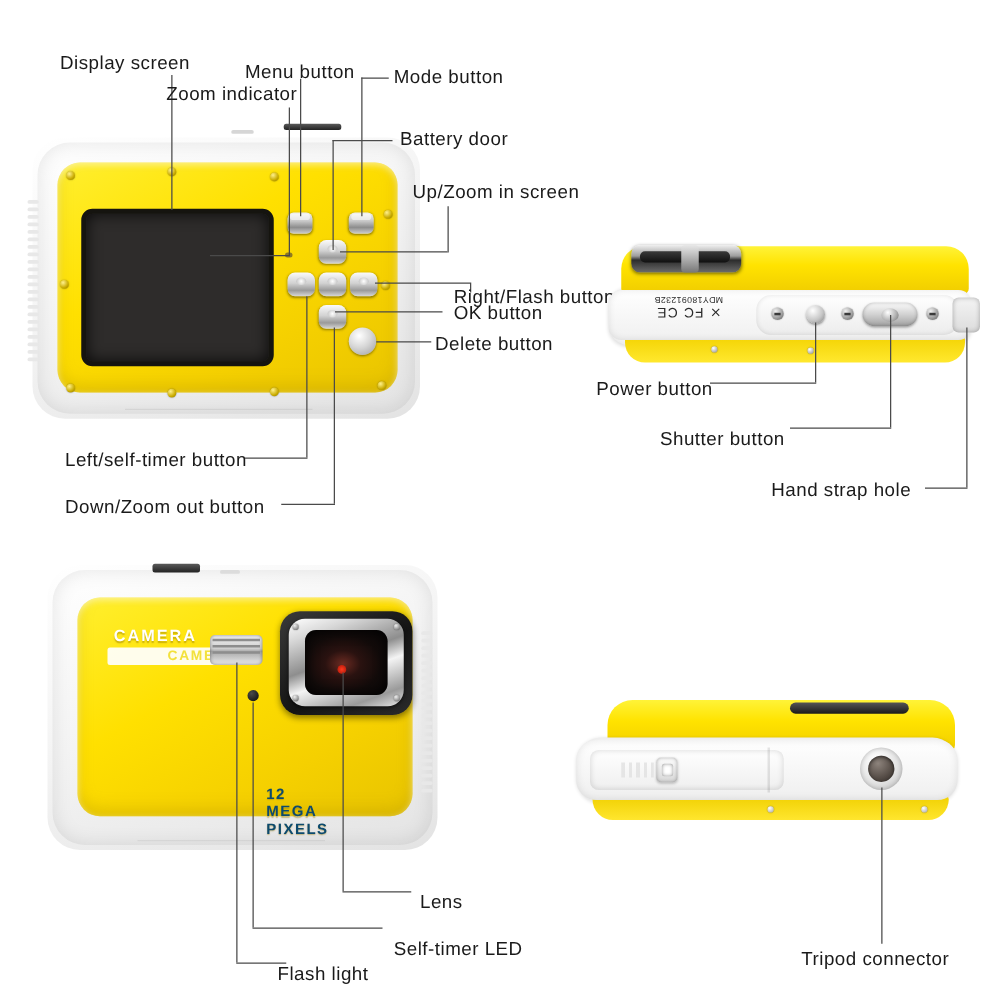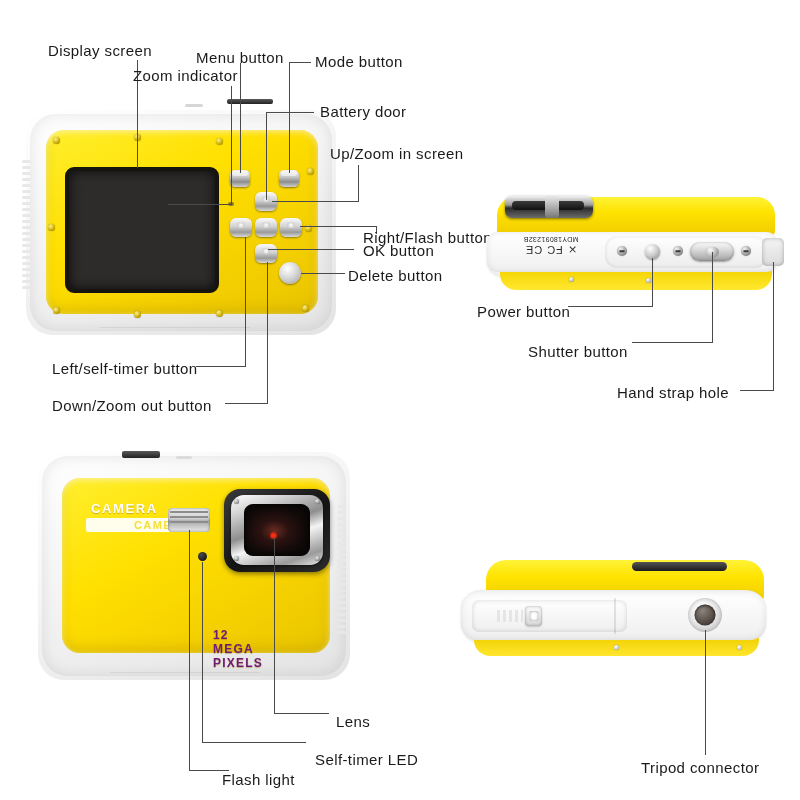--- a/index.html
+++ b/index.html
@@ -141,21 +141,21 @@
     font-size:13px;letter-spacing:1.6px;
     text-shadow:0 1px 1px rgba(150,120,0,.5);
   }
   .logo-c{
     position:absolute;color:#f3e13c;font-weight:bold;
     font-size:11px;letter-spacing:1.4px;
     background:rgba(255,255,255,.92);
     padding:1px 3px;border-radius:2px;
   }
   .mp{
-    position:absolute;color:#701a75;font-weight:bold;
+    position:absolute;color:#0c4a6e;font-weight:bold;
     font-size:12px;letter-spacing:1.2px;
     text-shadow:0 1px 1px rgba(150,120,0,.45);
   }
 
   
   .topshell{
     position:absolute;background:#fafafa;border-radius:16px;
     box-shadow:inset 0 0 10px rgba(0,0,0,.10),0 1px 3px rgba(0,0,0,.12);
   }
   .topyellow{

